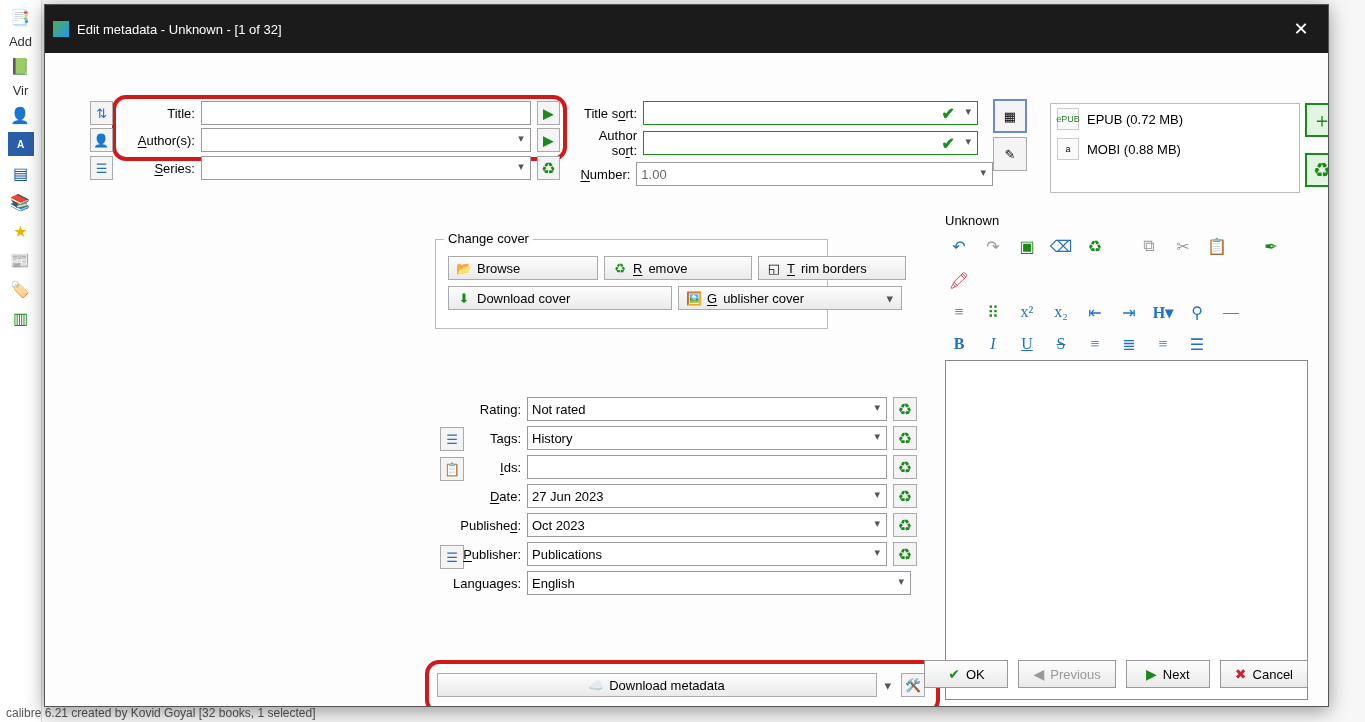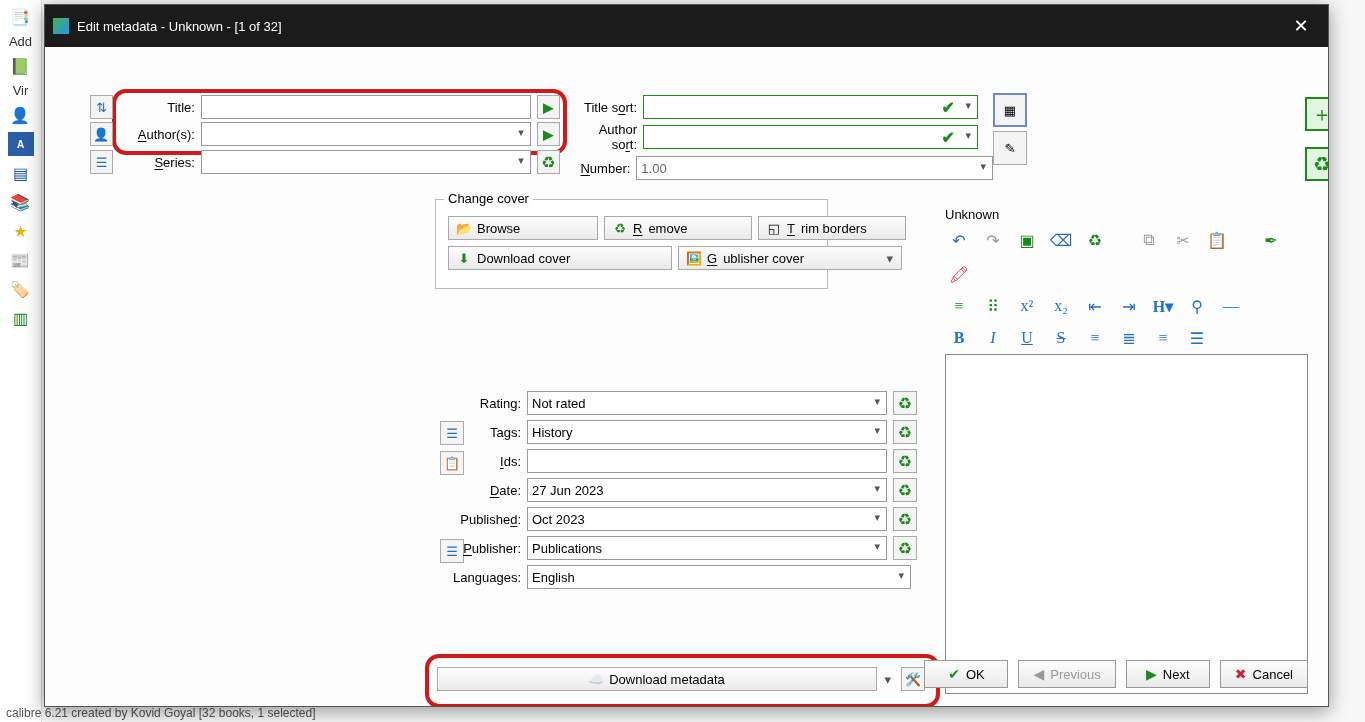--- a/index.html
+++ b/index.html
@@ -7,21 +7,21 @@
   .bg-app { position:absolute; left:0; right:0; top:0; bottom:0; background:#f7f7f7; }
   .bg-strip { position:absolute; top:0; bottom:0; left:0; width:42px; background:#fff; border-right:1px solid #ddd; }
   .side-icon { width:26px; height:24px; margin:5px auto; display:flex; align-items:center; justify-content:center; font-size:16px; color:#666;}
   .statusbar-text { position:absolute; bottom:2px; left:6px; color:#555; font-size:12px; }
 
   .dialog {
     position: absolute; left: 44px; top: 4px; right: 36px; bottom: 15px;
     background: #fdfdfd; border: 1px solid #555; box-shadow: 0 4px 18px rgba(0,0,0,0.4);
     display:flex; flex-direction:column;
   }
-  .titlebar { background:#1b1b1b; color:#fff; height:42px; display:flex; align-items:center; padding:0 8px; }
+  .titlebar { background:#1b1b1b; color:#fff; height:48px; display:flex; align-items:center; padding:0 8px; }
   .titlebar .ico { width:16px; height:16px; background:linear-gradient(135deg,#4caf50,#2196f3); margin-right:8px; }
   .titlebar .close { margin-left:auto; width:38px; text-align:center; cursor:pointer; font-size:18px;}
   .content { flex:1; position:relative; background:#fdfdfd; padding:10px 15px; overflow:hidden;}
 
   .row { display:flex; align-items:center; gap:6px; margin-bottom:3px;}
   .lbl { text-align:right; width:78px; color:#000;}
   .lbl-u { text-decoration:underline; text-decoration-style:solid; text-decoration-color:#000; text-underline-offset:2px;}
   input.text, .combo {
     height:24px; border:1px solid #999; background:#fff; padding:0 4px; width:100%;
   }
@@ -161,21 +161,21 @@
           </div>
       </div>
     </div>
 
     <div style="position:absolute;left:948px;top:46px;display:flex;flex-direction:column;gap:4px">
       <div class="sqbtn" style="width:34px;height:34px;border:2px solid #6a8bd0">▦</div>
       <div class="sqbtn" style="width:34px;height:34px">✎</div>
     </div>
 
 
-    <div class="groupbox" style="left:390px;top:152px;width:393px;height:90px">
+    <div class="groupbox" style="left:390px;top:186px;width:393px;height:90px">
       <span class="group-title">Change cover</span>
       <div style="position:absolute;left:12px;top:16px;display:flex;gap:6px;flex-wrap:wrap;width:470px">
         <div class="btn" style="width:150px">
             <span class="ic">📂</span>
             <span>Browse</span>
           </div>
         <div class="btn" style="width:148px">
             <span class="ic recycle">♻</span>
             <span class="lbl-u">R</span>
             <span>emove</span>
@@ -303,20 +303,30 @@
         <span class="tbtn" style="text-decoration:underline">U</span>
         <span class="tbtn" style="text-decoration:line-through">S</span>
         <span class="tbtn">≡</span>
         <span class="tbtn">≣</span>
         <span class="tbtn">≡</span>
         <span class="tbtn">☰</span>
       </div>
       <div class="editor"></div>
     </div>
 
+    <div class="formats">
+      <div class="format-item">
+        <div class="fmt-ico" style="color:#2a7a2a">ePUB</div>
+        <span>EPUB (0.72 MB)</span>
+      </div>
+      <div class="format-item">
+        <div class="fmt-ico">a</div>
+        <span>MOBI (0.88 MB)</span>
+      </div>
+    </div>
     <div style="position:absolute;left:1260px;top:50px;display:flex;flex-direction:column;gap:16px">
       <div class="bigbtn">＋</div>
       <div class="bigbtn" style="border-color:#1b8a1b">♻</div>
     </div>
 
     <div class="dlg-buttons">
       <div class="push">
           <span class="ic" style="color:#1b8a1b">✔</span>
           <span>OK</span>
         </div>

